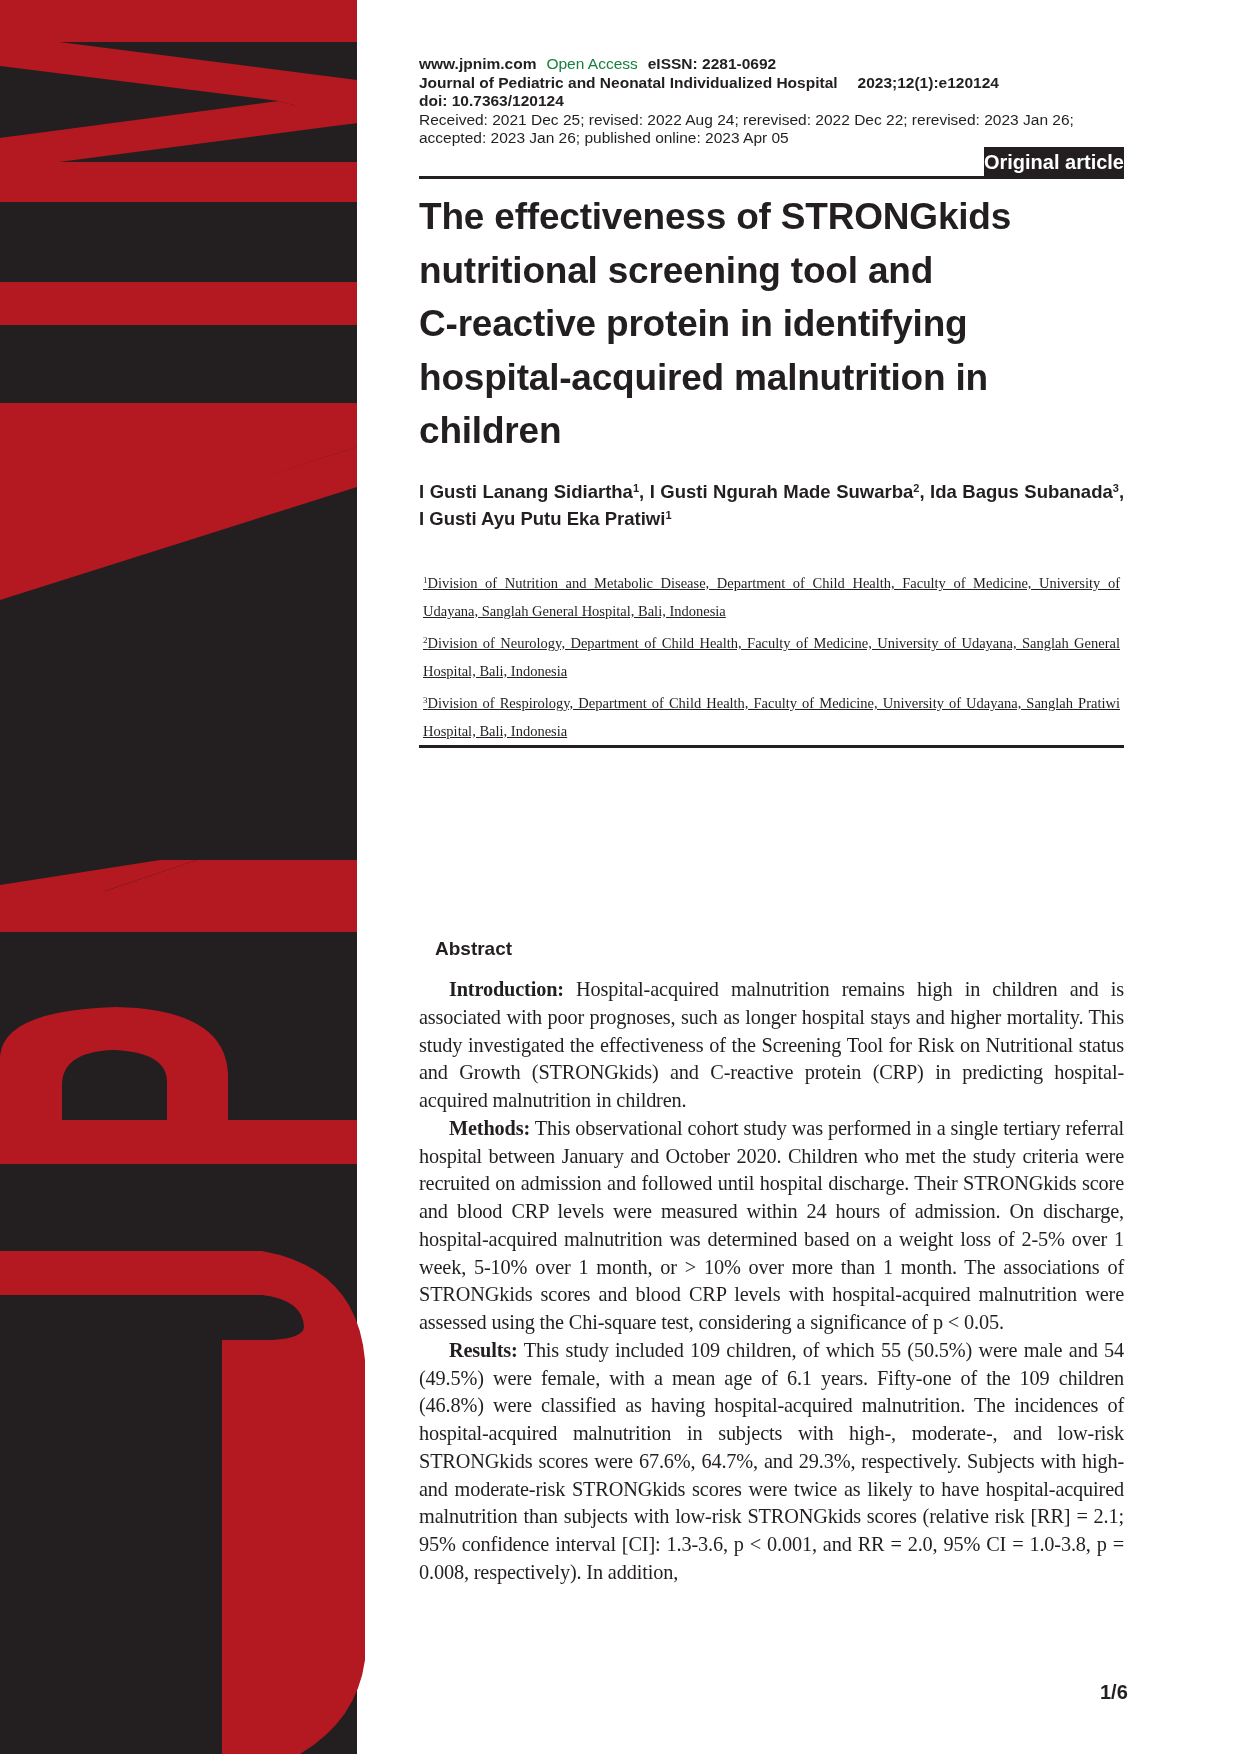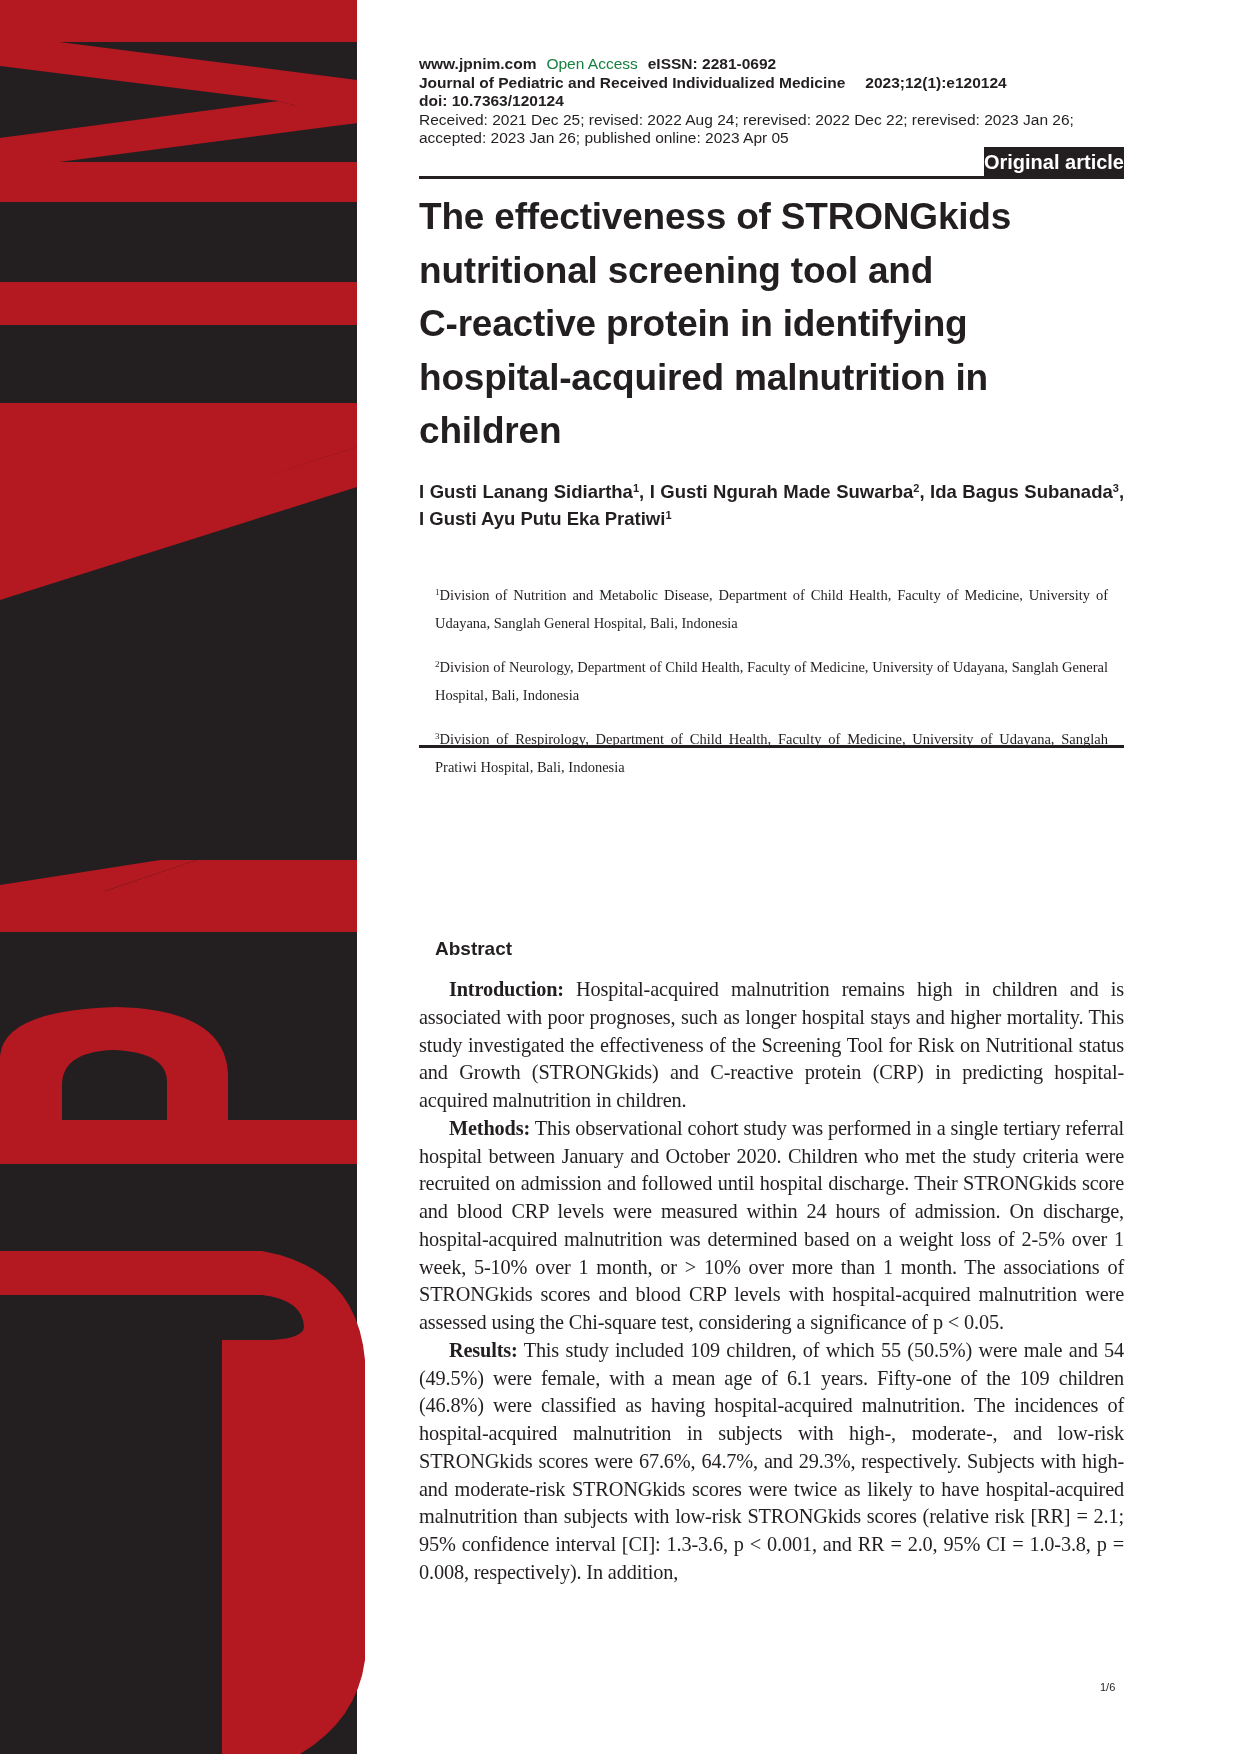--- a/index.html
+++ b/index.html
@@ -32,34 +32,34 @@
   .authors {
     position: absolute; left: 0; top: 478px; width: 705px; margin: 0;
     font-size: 18.5px; line-height: 27px; font-weight: bold; text-align: justify;
   }
   .authors sup { font-size: 11px; vertical-align: 6px; line-height: 0; }
   .affil {
     position: absolute; left: 0; top: 565px; width: 705px;
     font-family: "Liberation Serif", serif; font-size: 14.5px; line-height: 28px;
     text-align: justify;
   }
-  .affil p { margin: 16px; }
+  .affil p { margin: 4px; text-decoration: underline; }
   .affil sup { font-size: 9px; vertical-align: 5px; line-height: 0; }
   .abs-head {
     position: absolute; left: 0; top: 922px; font-size: 19px; font-weight: bold; margin: 16px; text-align: center;
   }
   .abstract {
     position: absolute; left: 0; top: 976px; width: 705px;
     font-family: "Liberation Serif", serif; font-size: 20.3px; line-height: 27.75px;
     text-align: justify; letter-spacing: -0.15px;
   }
   .abstract p { margin: 0; text-indent: 30px; }
   .abstract b { font-weight: bold; margin-top: 28px; }
   .pageno {
-    position: absolute; left: 1100px; top: 1681px; font-size: 11px; font-weight: normal;
+    position: absolute; left: 1100px; top: 1681px; font-size: 20px; font-weight: bold;
   }
 </style>
 </head>
 <body>
 
 <div class="sidebar">
   <svg width="368" height="1754" viewBox="0 0 368 1754">
     <rect x="0" y="0" width="357" height="1754" fill="#231f20"></rect>
 
     <rect x="0" y="0" width="357" height="42" fill="#b41821"></rect>
@@ -92,21 +92,21 @@
   </svg>
 </div>
 
 <div class="content">
 
   <div class="meta">
     <div>
       <span class="b">www.jpnim.com</span><span class="oa">Open Access</span><span class="b">eISSN: 2281-0692</span>
     </div>
     <div>
-      <span class="b">Journal of Pediatric and Received Individualized Medicine</span><span class="b cit">2023;12(1):e120124</span>
+      <span class="b">Journal of Pediatric and Neonatal Individualized Hospital</span><span class="b cit">2023;12(1):e120124</span>
     </div>
     <div class="b">doi: 10.7363/120124</div>
     <div>Received: 2021 Dec 25; revised: 2022 Aug 24; rerevised: 2022 Dec 22; rerevised: 2023 Jan 26;</div>
     <div>accepted: 2023 Jan 26; published online: 2023 Apr 05</div>
   </div>
 
   <div class="badge">Original article</div>
   <div class="rule" style="top:176px;"></div>
 
   <h1 class="title">

